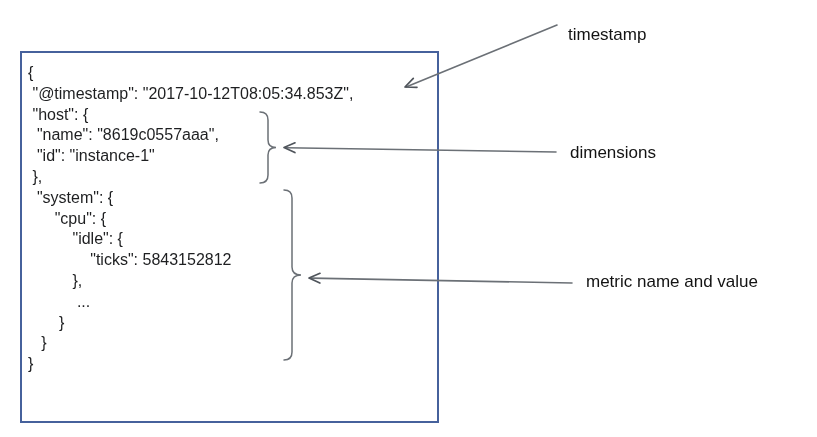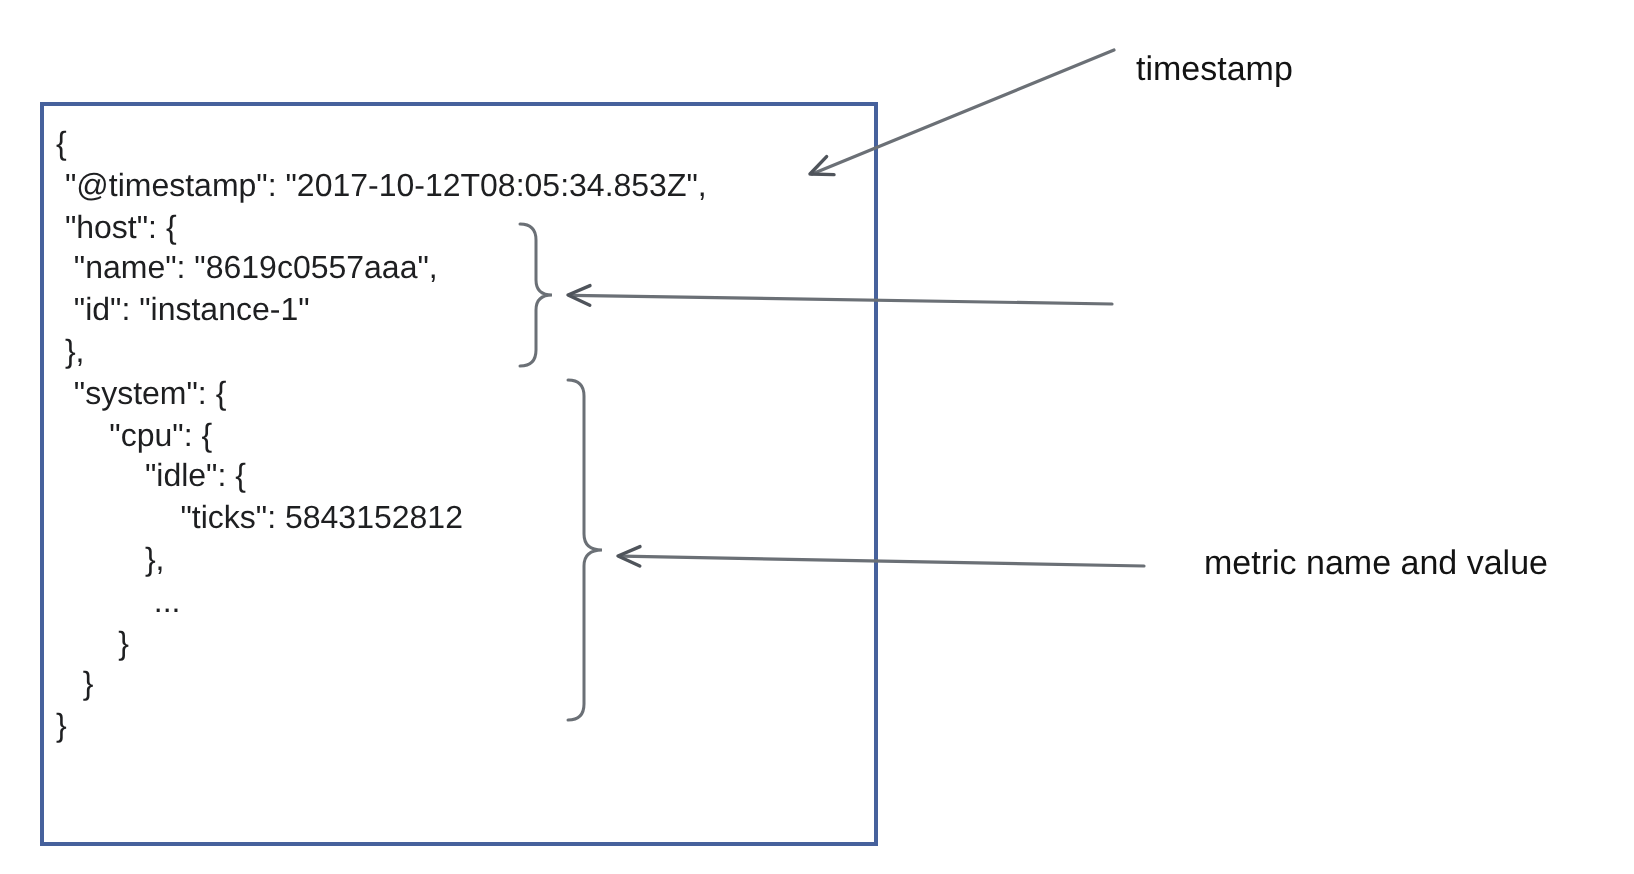--- a/index.html
+++ b/index.html
@@ -66,21 +66,21 @@
   }
   .label {
     position: absolute;
     font-size: 17px;
     line-height: 20px;
     color: var(--label-text, #131313);
     white-space: nowrap;
   }
   .label-timestamp { left: 568px; top: 25px; }
   .label-dimensions { left: 570px; top: 143px; }
-  .label-metric { left: 602px; top: 272px; text-align: center; }
+  .label-metric { left: 586px; top: 272px; text-align: center; }
 </style>
 </head>
 <body>
 
 <div class="canvas">
 
   <div class="code-box">
     <pre class="code"><span class="code-line">{</span><span class="code-line"> "@timestamp": "2017-10-12T08:05:34.853Z",</span><span class="code-line"> "host": {</span><span class="code-line">  "name": "8619c0557aaa",</span><span class="code-line">  "id": "instance-1"</span><span class="code-line"> },</span><span class="code-line">  "system": {</span><span class="code-line">      "cpu": {</span><span class="code-line">          "idle": {</span><span class="code-line">              "ticks": 5843152812</span><span class="code-line">          },</span><span class="code-line">           ...</span><span class="code-line">       }</span><span class="code-line">   }</span><span class="code-line">}</span></pre>
   </div>
 
@@ -94,15 +94,16 @@
     <path class="arrowhead" d="M417,87.3 L405,87 L413.3,78.3"></path>
 
     <line class="connector" x1="556" y1="152" x2="286" y2="147.7"></line>
     <path class="arrowhead" d="M294.9,152.6 L284,147.5 L295,142.8"></path>
 
     <line class="connector" x1="572" y1="283" x2="311" y2="278.1"></line>
     <path class="arrowhead" d="M319.9,283 L309,278 L320,273.3"></path>
   </svg>
 
   <div class="label label-timestamp">timestamp</div>
+  <div class="label label-dimensions">dimensions</div>
   <div class="label label-metric">metric name and value</div>
 
 </div>
 
 </body></html>

